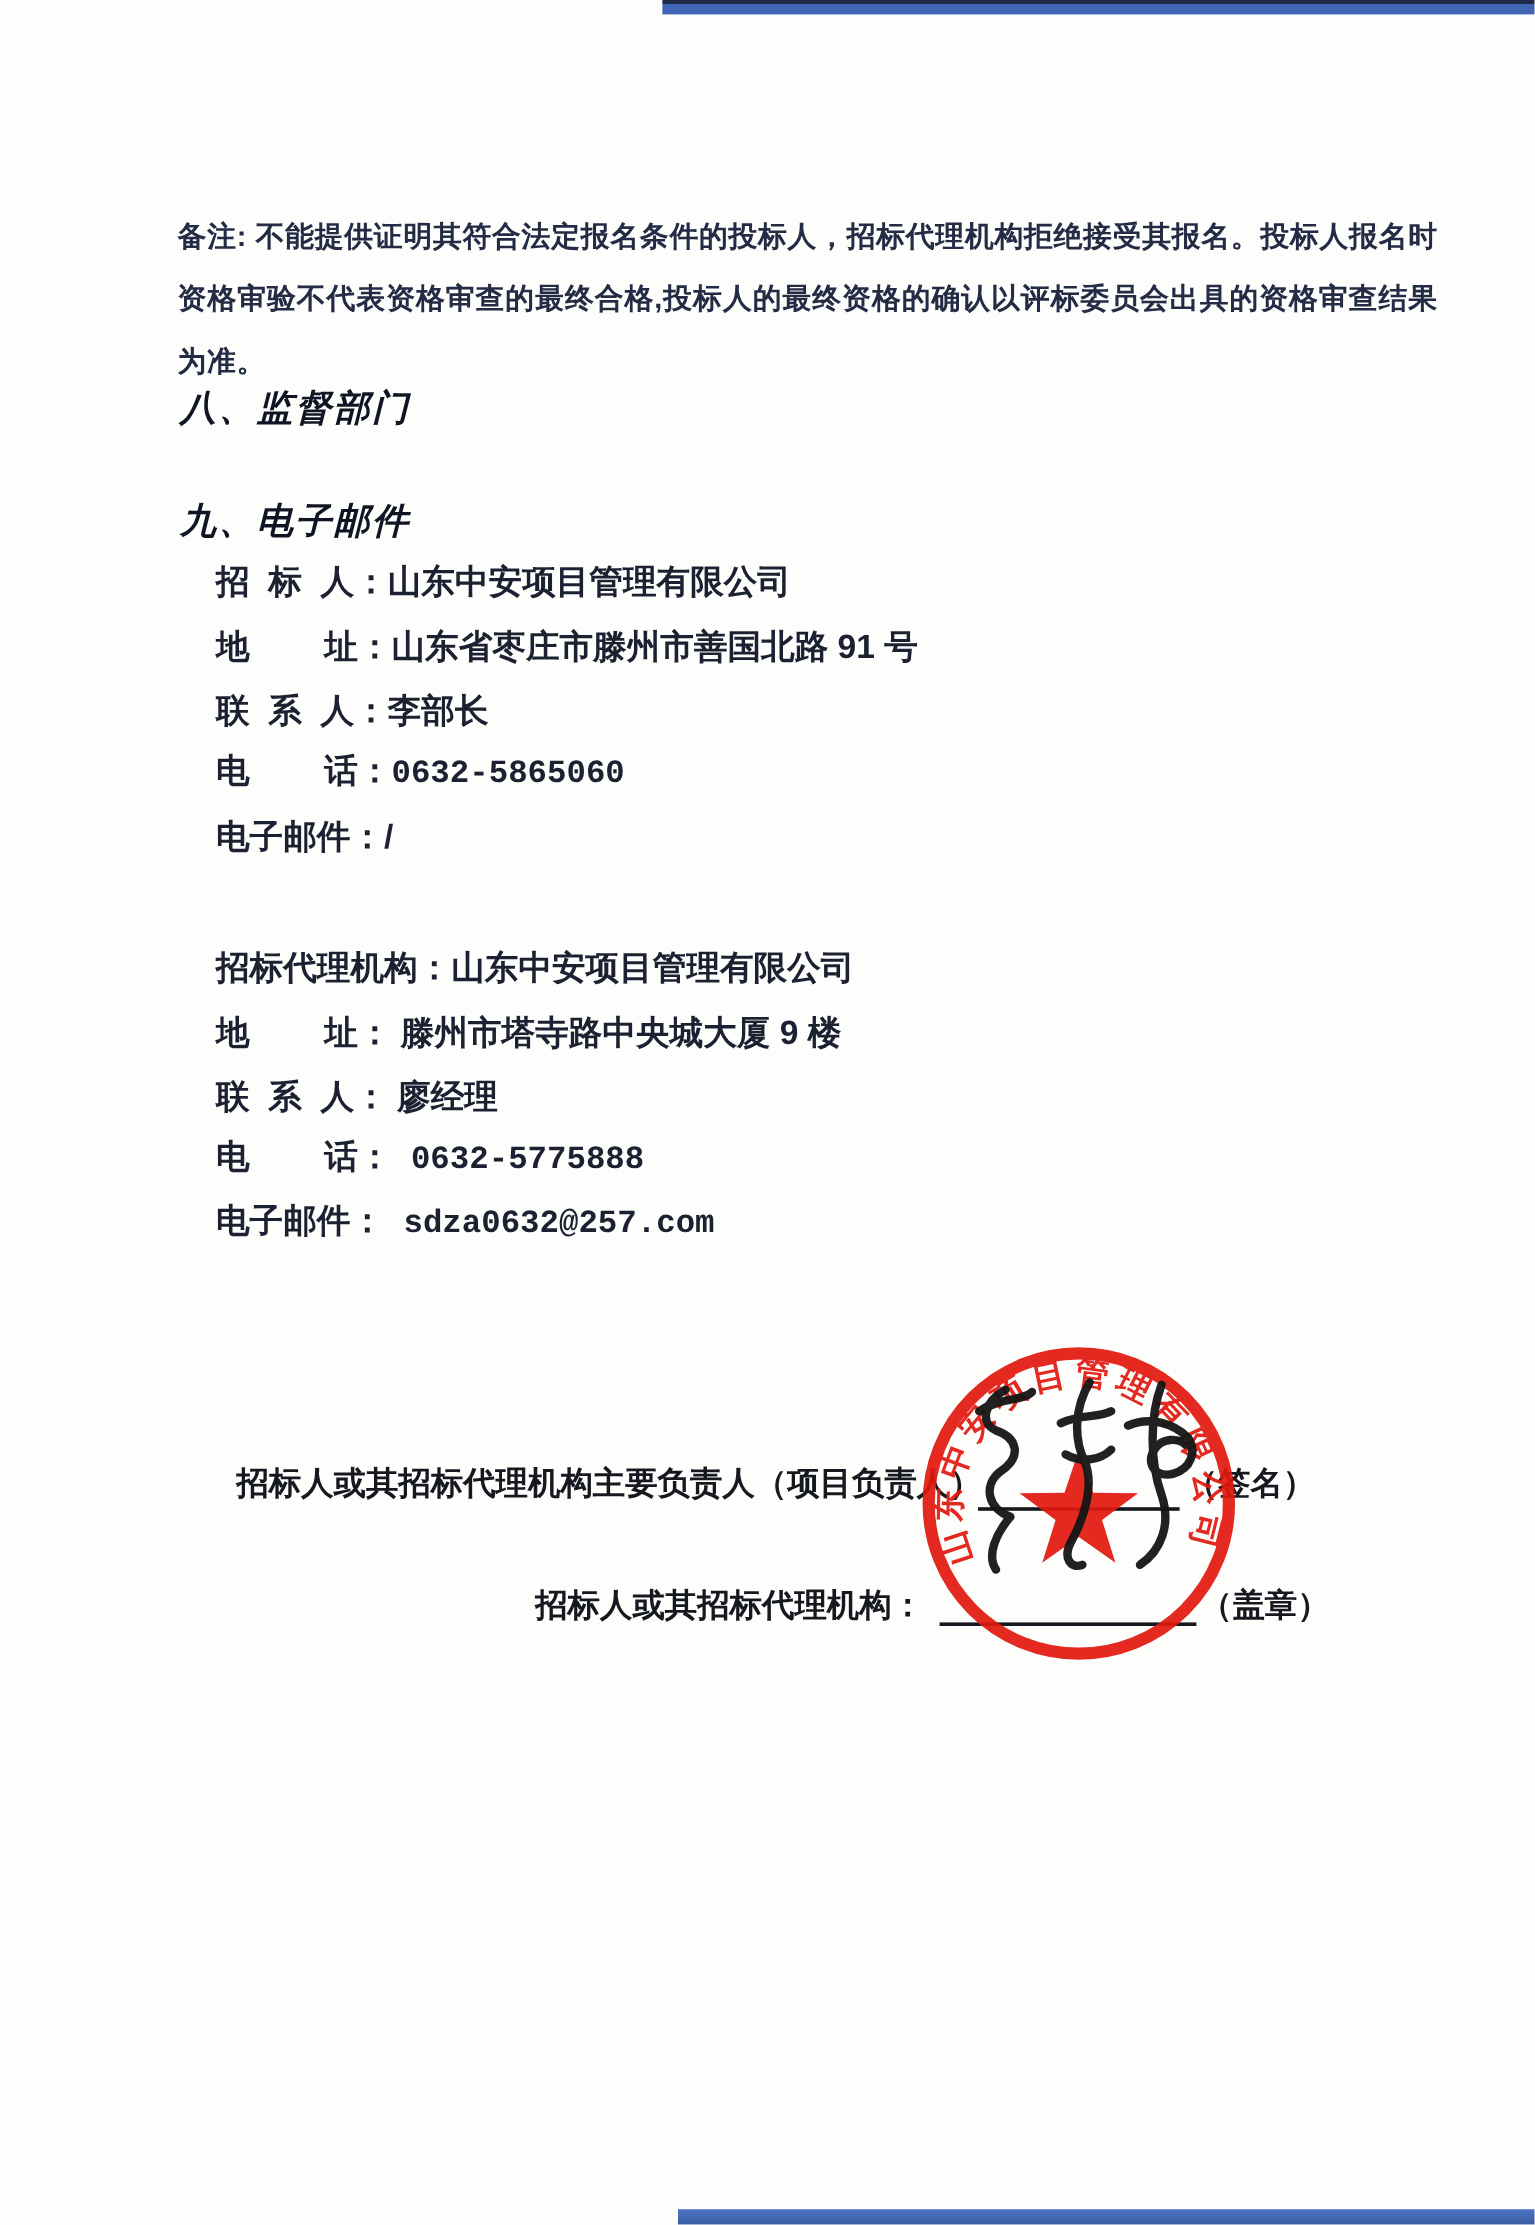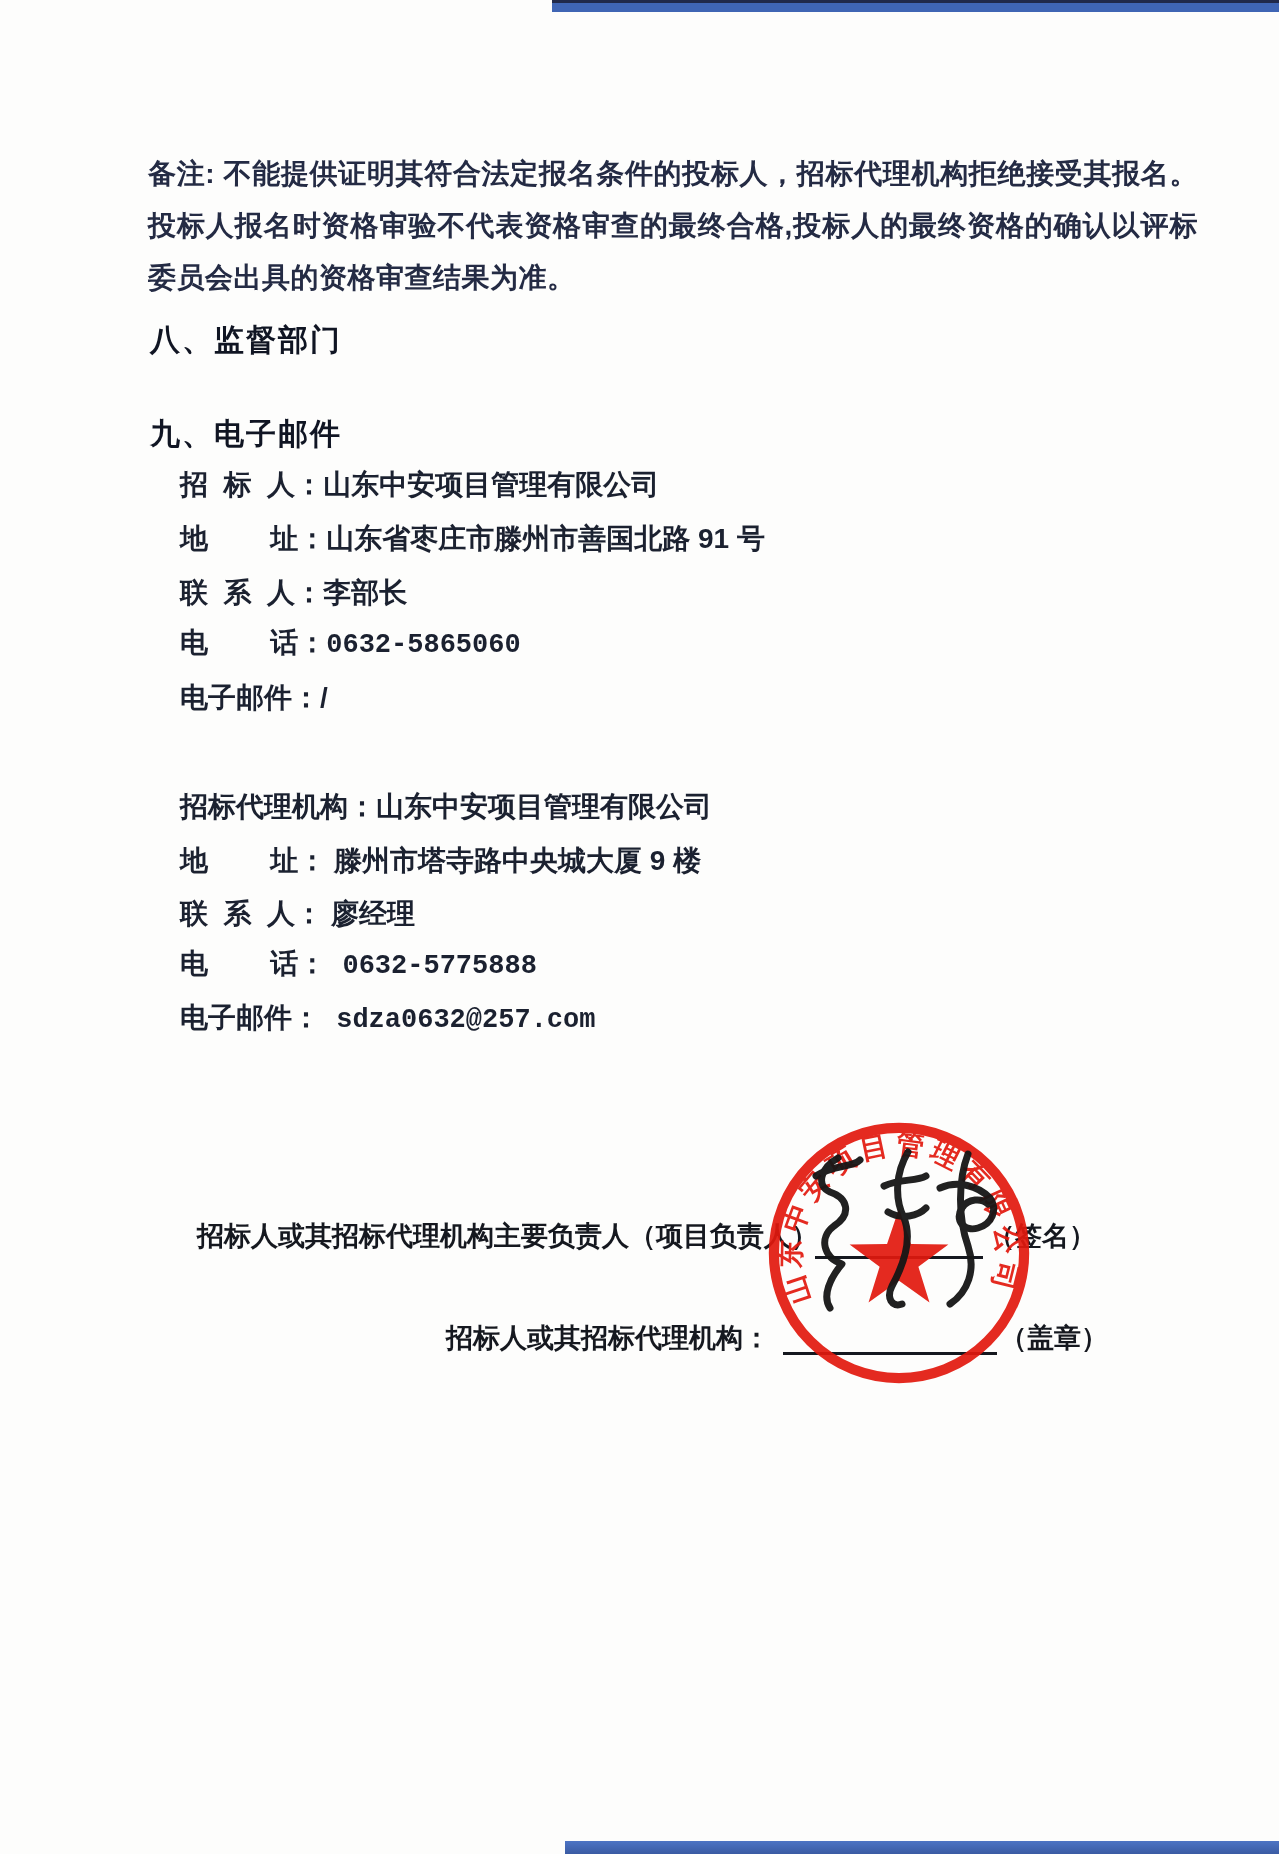--- a/index.html
+++ b/index.html
@@ -10,26 +10,26 @@
   }
   .topbar{
     position:absolute;left:552px;top:0;width:727px;height:12px;
     background:linear-gradient(#20294a 0 3px,#3f65b4 3px 100%);
   }
   .bottombar{
     position:absolute;left:565px;top:1841px;width:714px;height:13px;
     background:linear-gradient(#4d74c4,#3a5ba3);
   }
   .note{
-    position:absolute;left:148px;top:148px;width:1050px;
-    font-size:28px;line-height:52px;font-weight:600;letter-spacing:.5px;
+    position:absolute;left:148px;top:172px;width:1050px;
+    font-size:24px;line-height:52px;font-weight:600;letter-spacing:.5px;
     text-align:justify;color:#242b44;
   }
   .h1{
-    position:absolute;font-size:30px;font-weight:700;color:#101523;letter-spacing:2px;
+    position:absolute;font-size:30px;font-weight:700;color:#101523;letter-spacing:2px;font-style:italic;
   }
   .body-line{
     position:absolute;left:178px;font-size:28px;font-weight:600;color:#1d2335;
   }
   .row{
     position:absolute;left:180px;font-size:28px;font-weight:600;color:#1b2130;
     white-space:pre;
   }
   .row .lbl{white-space:pre;text-align:center;}
   .row .val{white-space:pre;}

